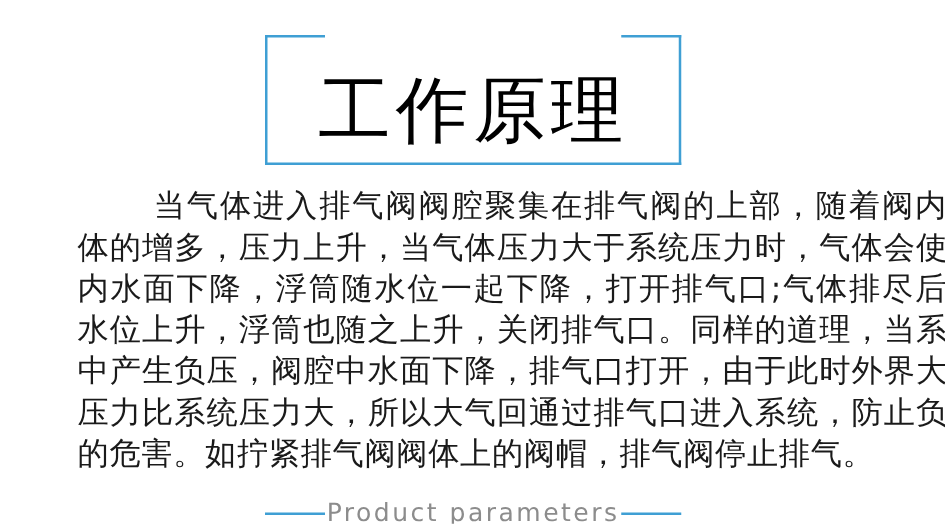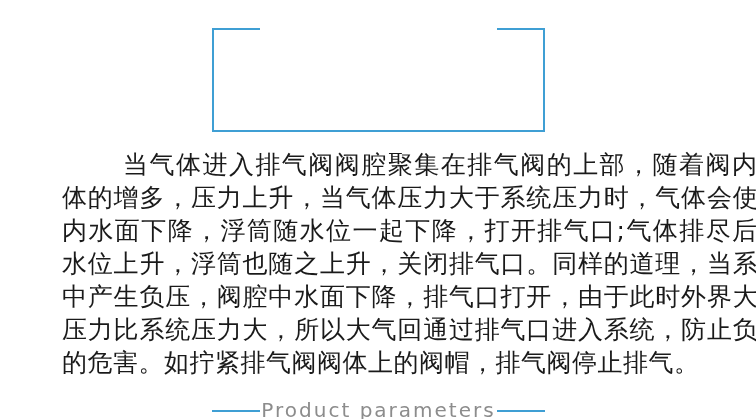--- a/index.html
+++ b/index.html
@@ -162,20 +162,21 @@
 <body>
 
 <div class="page">
 
   <div class="heading-block">
     <div class="frame-top-left"></div>
     <div class="frame-top-right"></div>
     <div class="frame-left"></div>
     <div class="frame-right"></div>
     <div class="frame-bottom"></div>
+    <div class="main-title">工作原理</div>
   </div>
 
   <div class="body-text"><span class="indent"></span><span>当气体进入排气阀阀腔聚集在排气阀的上部，随着阀内气体的增多，压力上升，当气体压力大于系统压力时，气体会使腔内水面下降，浮筒随水位一起下降，打开排气口;气体排尽后，水位上升，浮筒也随之上升，关闭排气口。同样的道理，当系统中产生负压，阀腔中水面下降，排气口打开，由于此时外界大气压力比系统压力大，所以大气回通过排气口进入系统，防止负压的危害。如拧紧排气阀阀体上的阀帽，排气阀停止排气。</span></div>
 
   <div class="footer-block">
     <div class="footer-rule-left"></div>
     <div class="footer-rule-right"></div>
     <div class="footer-eyebrow">Product parameters</div>
   </div>
 

